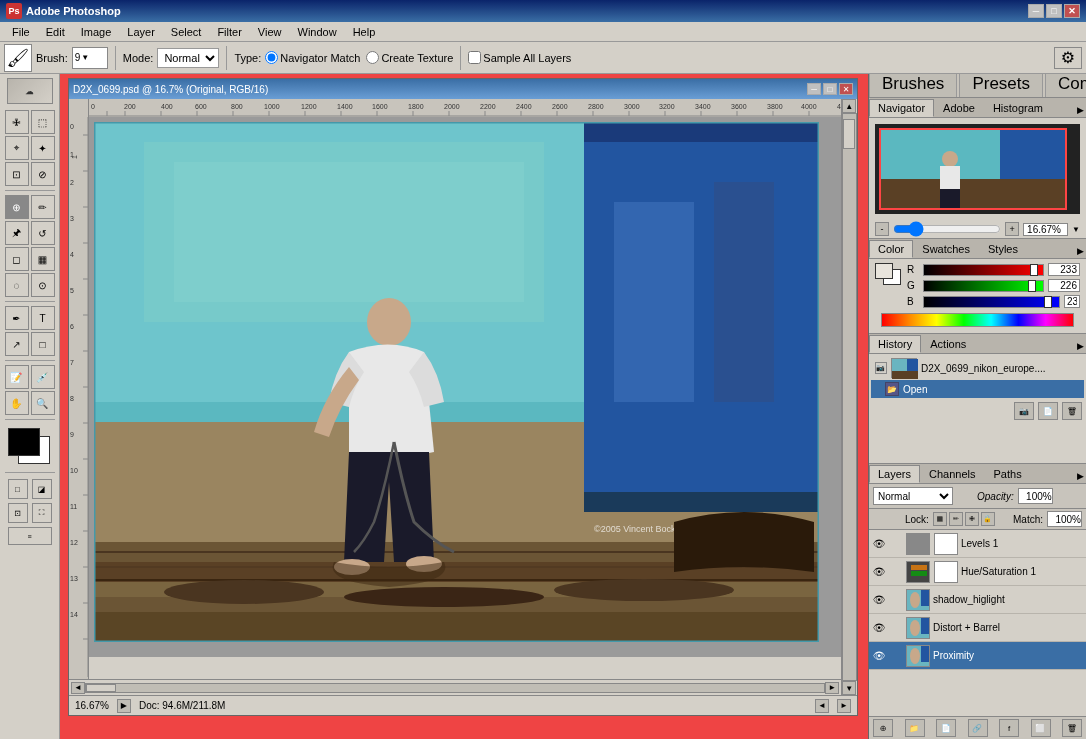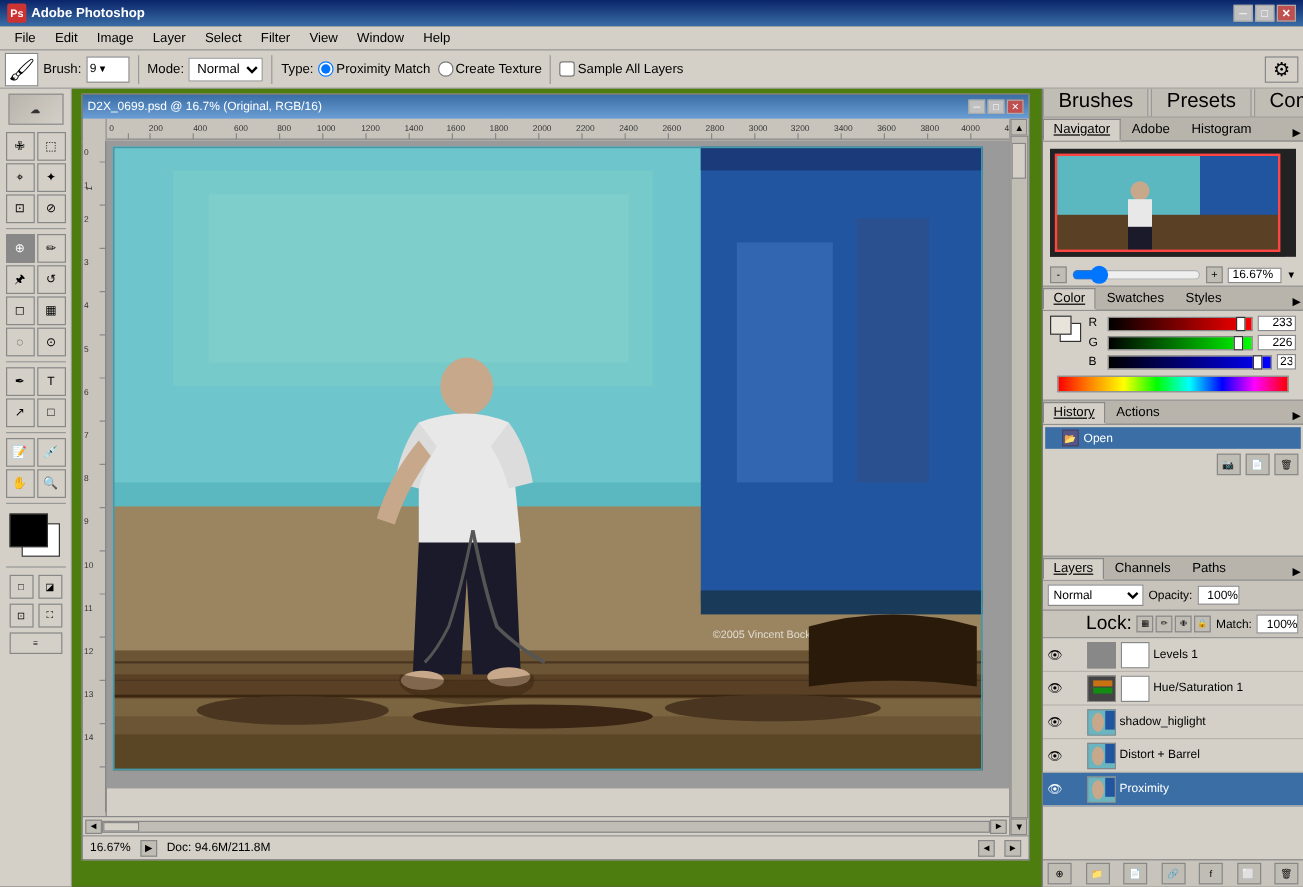--- a/index.html
+++ b/index.html
@@ -115,21 +115,21 @@
       height: 40px;
       position: relative;
       margin-top: 4px;
     }
     .color-bg { width: 32px; height: 28px; background: white; border: 1px solid #333; position: absolute; top: 8px; left: 10px; }
     .color-fg { width: 32px; height: 28px; background: black; border: 1px solid #333; position: absolute; top: 0; left: 0; }
 
     
     #canvas-area {
       flex: 1;
-      background: #4d7c0f;
+      background: #ef4444;
       position: relative;
       overflow: hidden;
     }
 
     
     #doc-window {
       position: absolute;
       top: 4px;
       left: 8px;
       width: 790px;
@@ -233,21 +233,20 @@
     .panel-tab {
       padding: 2px 8px;
       font-size: 11px;
       cursor: pointer;
       border: 1px solid transparent;
     }
     .panel-tab.active {
       background: #d4d0c8;
       border-color: #888;
       border-bottom-color: #d4d0c8;
-      text-decoration: underline;
     }
     .panel-tabs {
       display: flex;
       background: #b8b4ac;
       border-bottom: 1px solid #888;
       height: 20px;
       align-items: flex-end;
     }
     #nav-preview {
       height: 90px;
@@ -335,21 +334,21 @@
     }
     .blend-select { height: 18px; font-size: 10px; background: white; border: 1px solid #888; width: 80px; }
     .opacity-row {
       display: flex;
       align-items: center;
       gap: 4px;
       padding: 2px 4px;
       background: #c8c4bc;
       border-bottom: 1px solid #888;
     }
-    .lock-label { font-size: 16px; padding-left: 32px; }
+    .lock-label { font-size: 10px; padding-left: 32px; }
     .lock-icons { display: flex; gap: 2px; }
     .lock-icon { width: 14px; height: 14px; background: #c0bdb5; border: 1px solid #888; display: flex; align-items: center; justify-content: center; font-size: 7px; cursor: pointer; }
     .percent-input { width: 35px; height: 16px; font-size: 10px; background: white; border: 1px solid #888; text-align: right; }
     .layers-list { flex: 1; overflow-y: auto; background: #d4d0c8; }
     .layer-row {
       display: flex;
       align-items: center;
       gap: 3px;
       padding: 2px 3px;
       height: 28px;
@@ -411,21 +410,21 @@
   <div class="toolbar-sep"></div>
   <span class="toolbar-label">Mode:</span>
   <select class="toolbar-select">
     <option>Normal</option>
   </select>
   <div class="toolbar-sep"></div>
   <span class="toolbar-label">Type:</span>
   <div class="radio-group">
     <label class="radio-label">
       <input type="radio" name="type" checked="" style="">
-      <span>Proximity Match</span>
+      <span>Navigator Match</span>
     </label>
     <label class="radio-label">
       <input type="radio" name="type" style="">
       <span>Create Texture</span>
     </label>
   </div>
   <div class="toolbar-sep"></div>
   <label class="checkbox-label">
     <input type="checkbox" style="">
     <span>Sample All Layers</span>
@@ -793,20 +792,31 @@
       </div>
     </div>
 
     <div class="panel-section" style="height:130px;">
       <div class="panel-tabs">
         <div class="panel-tab active">History</div>
         <div class="panel-tab">Actions</div>
         <span style="margin-left:auto;padding:2px;cursor:pointer;font-size:9px;">▶</span>
       </div>
       <div class="history-content">
+        <div class="history-file-row">
+          <div style="width:12px;height:12px;background:#d4d0c8;border:1px solid #888;display:flex;align-items:center;justify-content:center;font-size:7px;cursor:pointer;">📷</div>
+          <div class="history-thumb">
+            <svg width="26" height="20">
+              <rect x="0" y="0" width="26" height="20" fill="#6ab5c0"></rect>
+              <rect x="15" y="0" width="11" height="14" fill="#2255a0"></rect>
+              <rect x="0" y="12" width="26" height="8" fill="#5a4025"></rect>
+            </svg>
+          </div>
+          <span style="font-size:10px;overflow:hidden;">D2X_0699_nikon_europe....</span>
+        </div>
         <div class="history-item selected">
           <div style="width:14px;height:14px;background:#558;border:1px solid #446;display:flex;align-items:center;justify-content:center;font-size:8px;color:white;">📂</div>
           <span>Open</span>
         </div>
       </div>
       <div class="history-bottom">
         <div class="history-btn">📷</div>
         <div class="history-btn">📄</div>
         <div class="history-btn">🗑</div>
       </div>
@@ -816,21 +826,21 @@
       <div class="panel-tabs">
         <div class="panel-tab active">Layers</div>
         <div class="panel-tab">Channels</div>
         <div class="panel-tab">Paths</div>
         <span style="margin-left:auto;padding:2px;cursor:pointer;font-size:9px;">▶</span>
       </div>
       <div class="blend-row">
         <select class="blend-select">
           <option>Normal</option>
         </select>
-        <span style="font-size:10px;margin-left:0;">Opacity:</span>
+        <span style="font-size:10px;margin-left:20px;font-style:italic;">Opacity:</span>
         <input type="text" class="percent-input" value="100%" style="">
       </div>
       <div class="opacity-row">
         <span class="lock-label">Lock:</span>
         <div class="lock-icons">
           <div class="lock-icon" title="Lock Transparent Pixels">▦</div>
           <div class="lock-icon" title="Lock Image Pixels">✏</div>
           <div class="lock-icon" title="Lock Position">✙</div>
           <div class="lock-icon" title="Lock All">🔒</div>
         </div>

